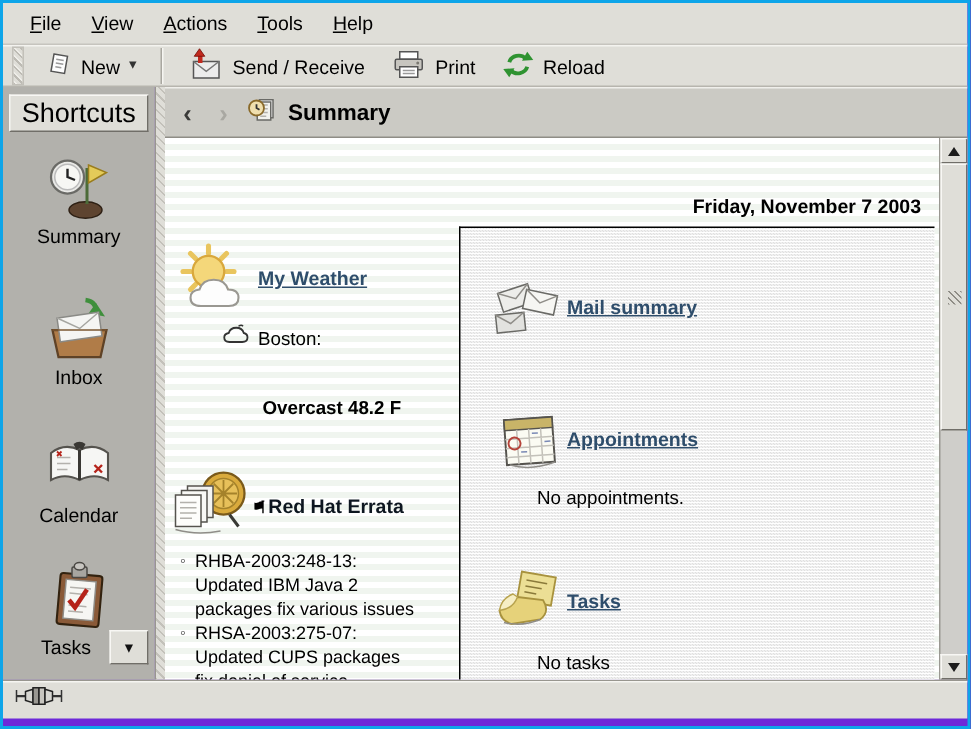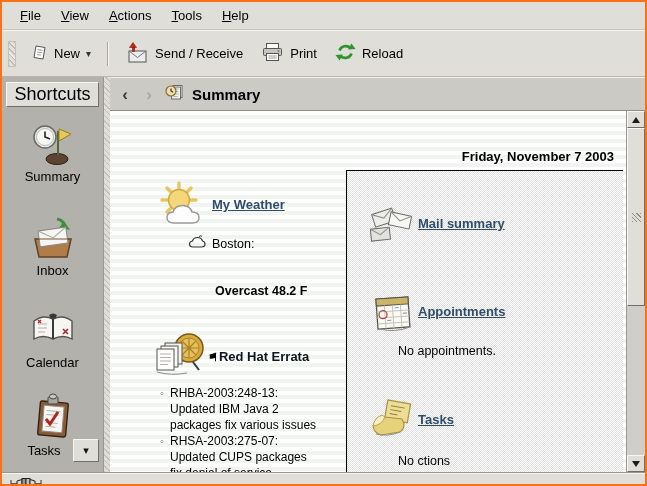--- a/index.html
+++ b/index.html
@@ -1,26 +1,26 @@
 <!DOCTYPE html>
 <html><head>
 <meta charset="utf-8">
 <style>
   * { margin:0; padding:0; box-sizing:border-box; }
   html,body { width:647px; height:486px; }
   body { font-family:"Liberation Sans", sans-serif; background:#555; }
-  .window { width:647px; height:486px; border:2px solid #f97316; background:#6d28d9; position:relative; overflow:hidden; }
+  .window { width:647px; height:486px; border:2px solid #0ea5e9; background:#6d28d9; position:relative; overflow:hidden; }
 
   
   .menubar { height:28px; display:flex; align-items:center; padding-left:8px; background:#dfded8; border-bottom:1px solid #c6c4be; }
   .menu-item { font-size:13px; color:#000; padding:4px 10px; cursor:default; }
   .menu-item .u { text-decoration:underline; }
 
   
-  .toolbar { height:47px; display:flex; align-items:center; background:#dfded8; border-top:1px solid #f4f3ef; border-bottom:1px solid #b7b5ae; padding-left:4px; }
+  .toolbar { height:28px; display:flex; align-items:center; background:#dfded8; border-top:1px solid #f4f3ef; border-bottom:1px solid #b7b5ae; padding-left:4px; }
   .tb-handle { width:8px; height:26px; margin:0 6px 0 2px;
     background:repeating-linear-gradient(45deg,#bdbbb4 0 1px,#eeede8 1px 2px,#dfded8 2px 4px); border:1px solid #c2c0b9; }
   .tb-btn { display:flex; align-items:center; gap:6px; padding:3px 8px; font-size:13px; color:#000; border:1px solid transparent; border-radius:2px; }
   .tb-sep { width:0; height:24px; border-left:1px solid #a9a7a0; border-right:1px solid #f6f5f1; margin:0 7px; }
   .chev { font-size:10px; color:#333; line-height:1; }
 
   
   .body-row { display:flex; height:395px; }
 
   
@@ -60,21 +60,21 @@
   .sb-trough { flex:1; position:relative; }
   .sb-thumb { position:absolute; left:0; top:0; width:100%; height:178px; background:#dfded8;
     border:1px solid; border-color:#f8f7f4 #706e68 #706e68 #f8f7f4; display:flex; align-items:center; justify-content:center; }
   .sb-grip { width:9px; height:9px; background:repeating-linear-gradient(45deg,#8f8d86 0 1px,transparent 1px 3px); }
 
   
   .statusbar { height:26px; background:#dfded8; border-top:1px solid #98968f; box-shadow:inset 0 1px 0 #f6f5f1;
     display:flex; align-items:center; padding-left:8px; }
 
   
-  .abs { position:absolute;margin-left:40px; }
+  .abs { position:absolute; }
   .date { right:12px; top:38px; font-size:13px; font-weight:bold; color:#000; }
   .right-cell { left:196px; top:59px; right:3px; bottom:-4px; border-top:1px solid #000; border-left:1px solid #000;
     background-color:#fff;
     background-image:conic-gradient(#e0e0e0 25%, transparent 0 50%, #e0e0e0 0 75%, transparent 0);
     background-size:2px 2px; }
   .slink { font-size:13px; font-weight:bold; color:#2e4d6b; text-decoration:underline; cursor:pointer; }
   .btext { font-size:12.5px; color:#000; }
   .bold { font-weight:normal; }
   .flag { display:inline-block; transform:scaleX(-1); font-size:11px; margin-right:1px; color:#000; }
   .errata-title { font-size:13px; font-weight:bold; color:#0d1620; }
@@ -315,21 +315,21 @@
                 <g transform="rotate(10 30 13)">
                   <rect x="18" y="3" width="23" height="19" fill="#ecdf95" stroke="#a8923e" stroke-width="1.2"></rect>
                   <path d="M22 8 h14 M22 12 h11 M22 16 h8" stroke="#8a7a3a"></path>
                 </g>
                 <path d="M5 27 q3 -7 12 -9 l17 2 q5 8 -2 13 l-19 3 q-7 -2 -8 -9 z" fill="#e6d27a" stroke="#a8923e" stroke-width="1.2"></path>
                 <path d="M5 27 q9 -1 12 -9 l-3 -2 q-8 3 -9 11 z" fill="#f6eec4" stroke="#b8a34e"></path>
                 <path d="M8 35 q12 3 24 -2" stroke="#8f8d88" fill="none"></path>
               </svg>
           </div>
           <div class="abs slink" style="left:268px; top:301px;">Tasks</div>
-          <div class="abs btext bold" style="left:248px; top:343px;">No ctions</div>
+          <div class="abs btext bold" style="left:248px; top:343px;">No tasks</div>
         </div>
 
         <div class="vscroll">
           <div class="sb-btn">
               <div class="tri-up"></div>
             </div>
           <div class="sb-trough">
             <div class="sb-thumb">
                 <div class="sb-grip"></div>
               </div>

